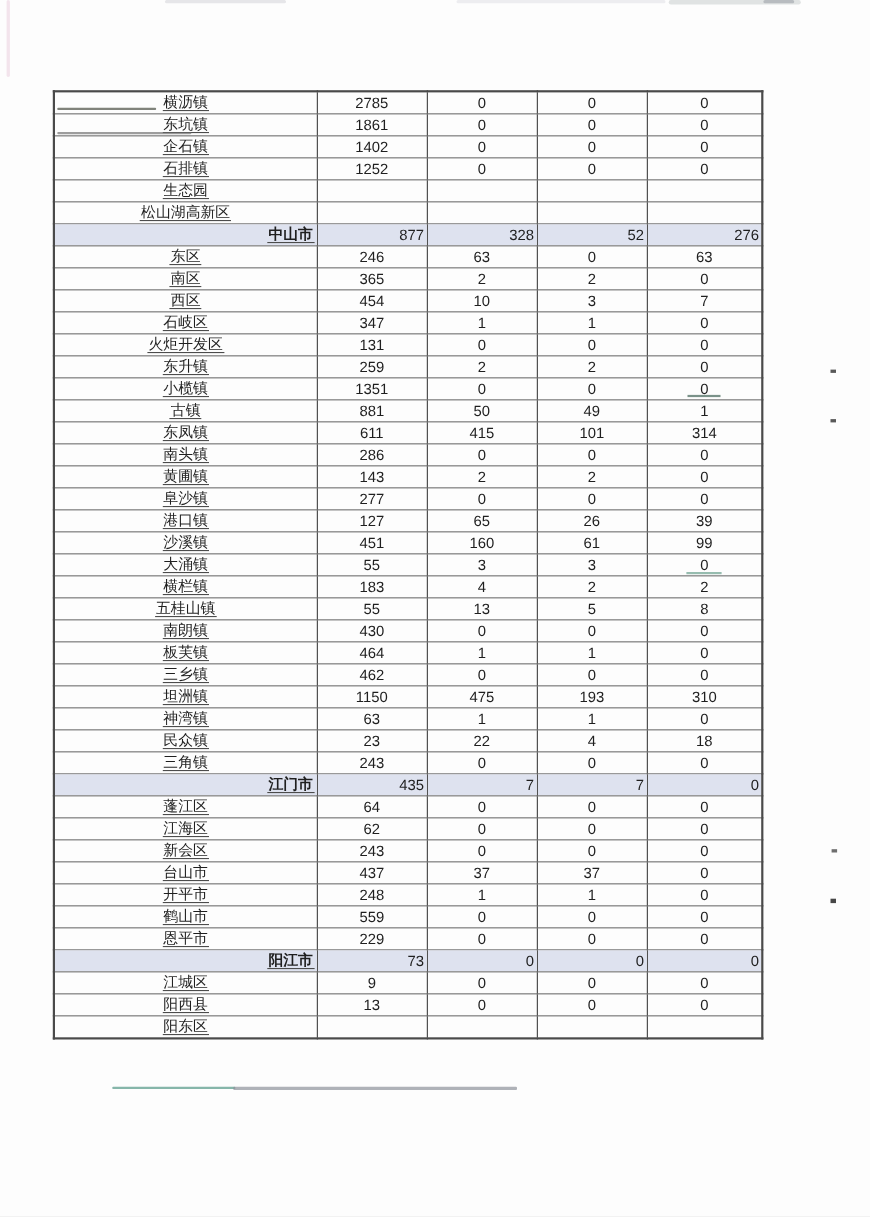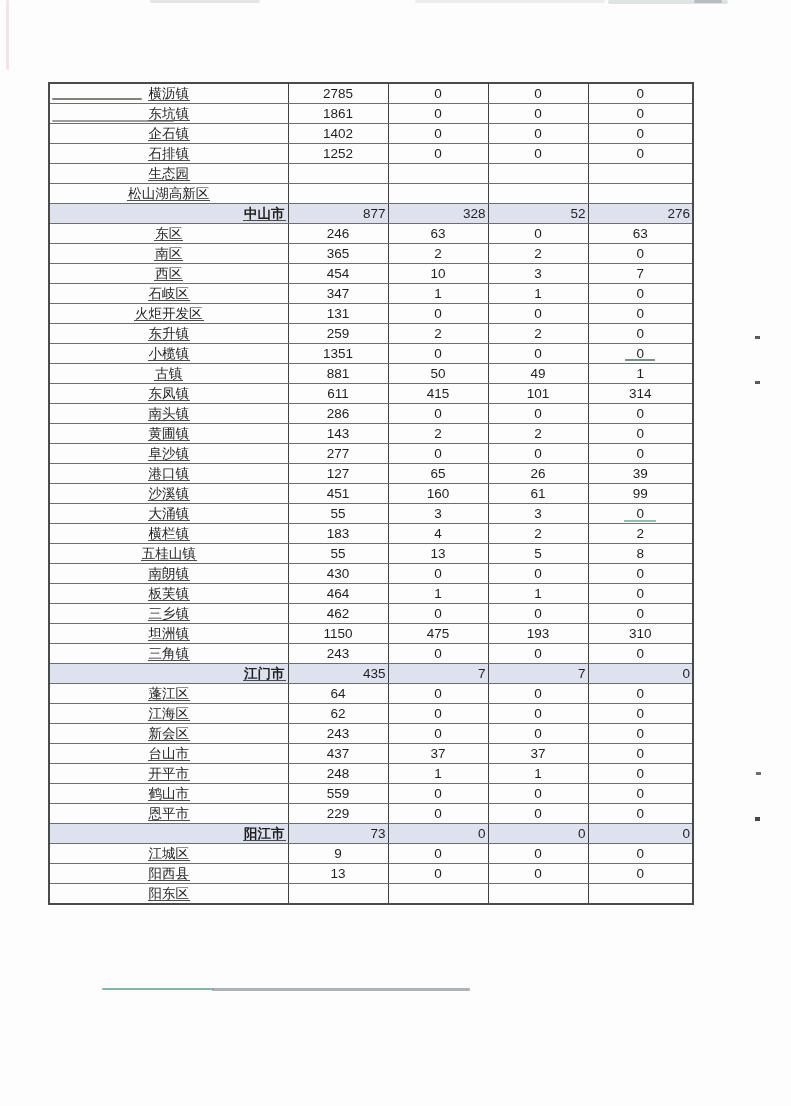--- a/index.html
+++ b/index.html
@@ -288,20 +288,34 @@
           <td class="val">0</td>
         </tr>
         <tr>
           <td class="region"><span class="uline">坦洲镇</span></td>
           <td class="val">1150</td>
           <td class="val">475</td>
           <td class="val">193</td>
           <td class="val">310</td>
         </tr>
         <tr>
+          <td class="region"><span class="uline">神湾镇</span></td>
+          <td class="val">63</td>
+          <td class="val">1</td>
+          <td class="val">1</td>
+          <td class="val">0</td>
+        </tr>
+        <tr>
+          <td class="region"><span class="uline">民众镇</span></td>
+          <td class="val">23</td>
+          <td class="val">22</td>
+          <td class="val">4</td>
+          <td class="val">18</td>
+        </tr>
+        <tr>
           <td class="region"><span class="uline">三角镇</span></td>
           <td class="val">243</td>
           <td class="val">0</td>
           <td class="val">0</td>
           <td class="val">0</td>
         </tr>
         <tr class="hl">
           <td class="region"><span class="uline">江门市</span></td>
           <td class="val">435</td>
           <td class="val">7</td>

